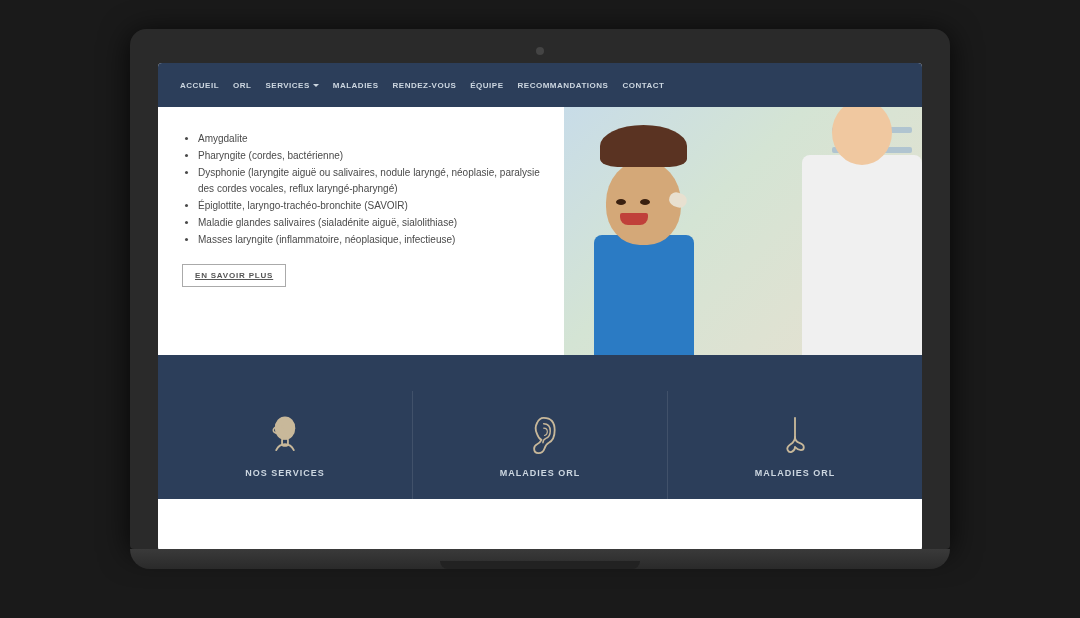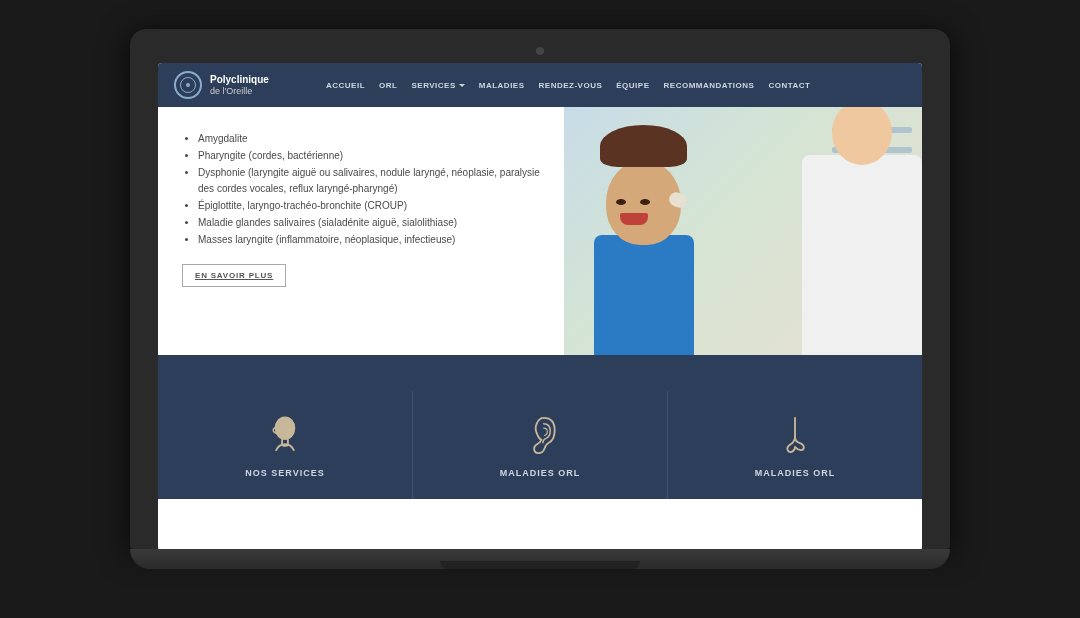--- a/index.html
+++ b/index.html
@@ -262,31 +262,20 @@
   </style>
 </head>
 <body>
 
 <div class="laptop-shell">
   <div class="laptop-screen-bezel">
     <div class="laptop-camera"></div>
     <div class="screen-content">
 
       <nav class="nav">
-        <div class="logo-area">
-          <div class="logo-icon">
-            <div class="logo-icon-inner">
-              <div class="logo-icon-dot"></div>
-            </div>
-          </div>
-          <div class="logo-text">
-            <strong>Polyclinique</strong>
-            <span>de l'Oreille</span>
-          </div>
-        </div>
         <div class="nav-links">
           <span class="nav-link">ACCUEIL</span>
           <span class="nav-link">ORL</span>
           <span class="nav-link nav-link-services">
             <span>SERVICES</span>
             <span class="chevron-down"></span>
           </span>
           <span class="nav-link">MALADIES</span>
           <span class="nav-link">RENDEZ-VOUS</span>
           <span class="nav-link">ÉQUIPE</span>
@@ -294,21 +283,21 @@
           <span class="nav-link">CONTACT</span>
         </div>
       </nav>
 
       <section class="hero">
         <div class="hero-content">
           <ul class="hero-list">
             <li>Amygdalite</li>
             <li>Pharyngite (cordes, bactérienne)</li>
             <li>Dysphonie (laryngite aiguë ou salivaires, nodule laryngé, néoplasie, paralysie des cordes vocales, reflux laryngé-pharyngé)</li>
-            <li>Épiglottite, laryngo-trachéo-bronchite (CROUP)</li>
+            <li>Épiglottite, laryngo-trachéo-bronchite (SAVOIR)</li>
             <li>Maladie glandes salivaires (sialadénite aiguë, sialolithiase)</li>
             <li>Masses laryngite (inflammatoire, néoplasique, infectieuse)</li>
           </ul>
           <button class="hero-button">EN SAVOIR PLUS</button>
         </div>
         <div class="hero-image">
 
           <div class="hero-image-visual">
 
             <div style="position:absolute;top:0;left:0;right:0;bottom:0;background:linear-gradient(135deg,#c8dce8 0%,#d4e4d4 40%,#e8e0d0 100%);"></div>

